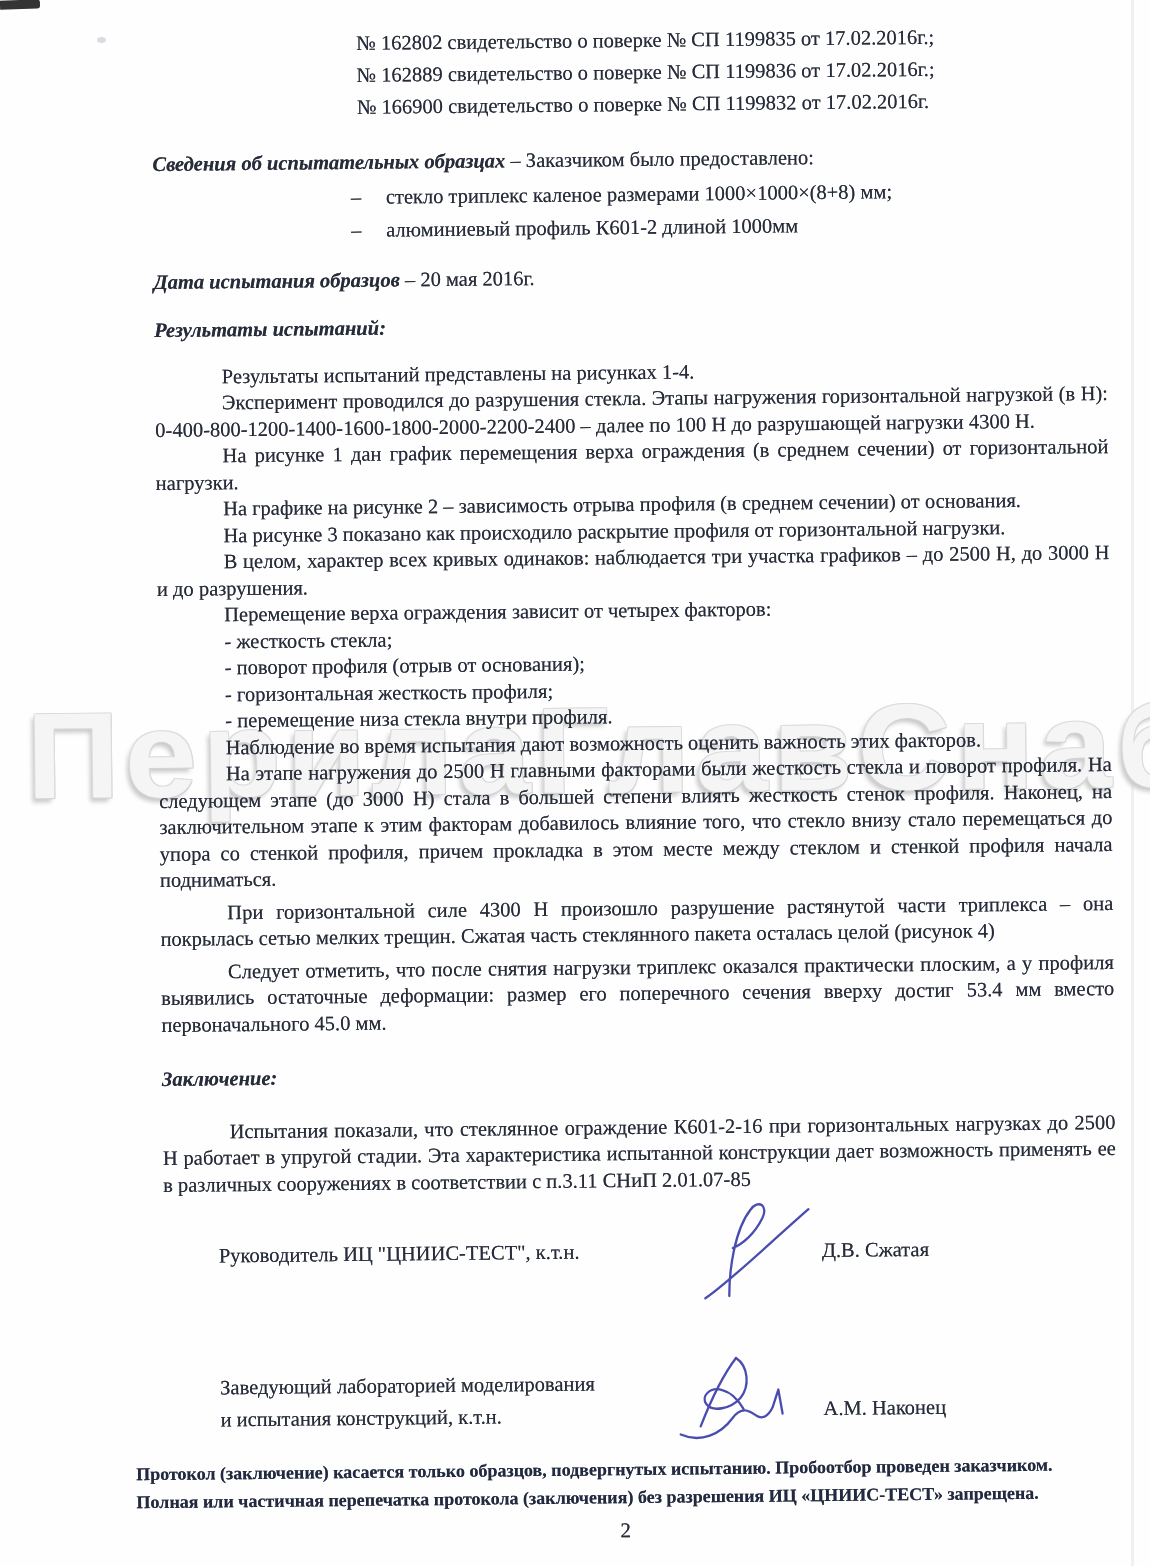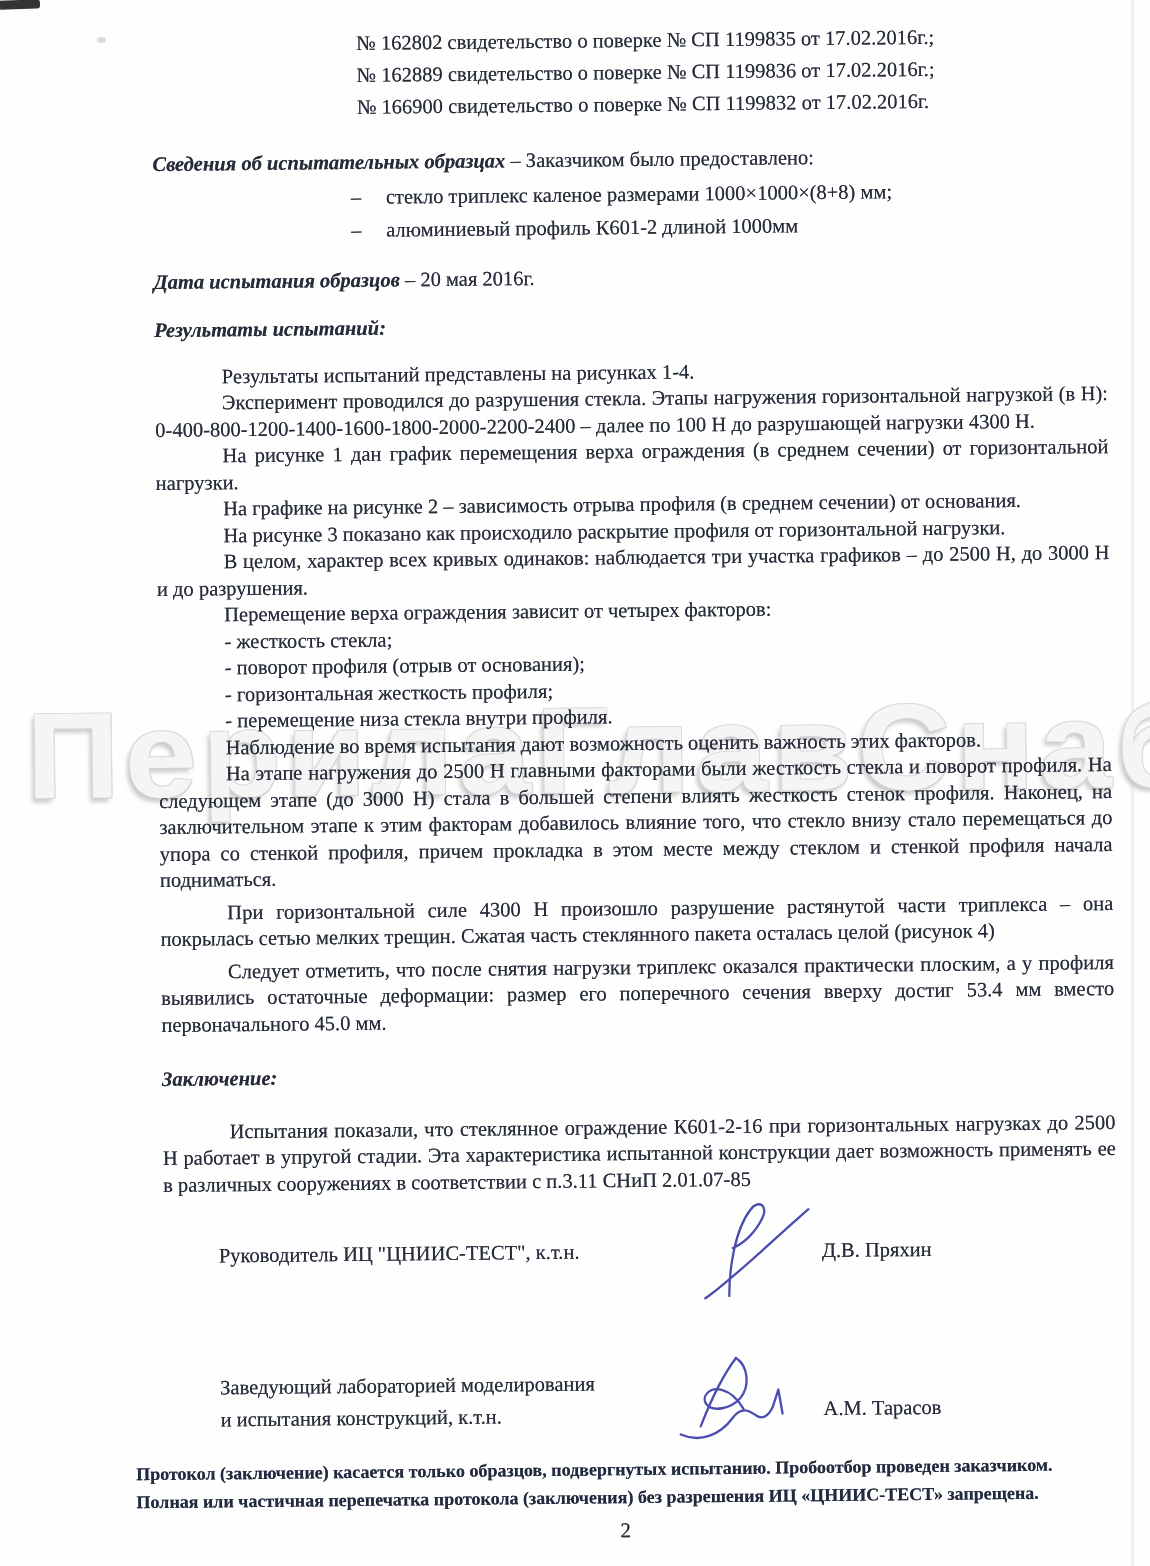--- a/index.html
+++ b/index.html
@@ -109,34 +109,34 @@
 
       <p class="head bi mt-concl">Заключение:</p>
       <p class="para mt-conclp">Испытания показали, что стеклянное ограждение К601-2-16 при горизонтальных нагруз­ках до 2500 Н работает в упругой стадии. Эта характеристика испытанной конструкции дает возможность применять ее в различных сооружениях в соответствии с п.3.11 СНиП 2.01.07-85</p>
 
       <div class="sig sig1">
         <div class="role">Руководитель ИЦ  "ЦНИИС-ТЕСТ", к.т.н.</div>
         <svg class="sign svg1" viewBox="0 0 115 102">
           <path d="M30,96 C30,70 36,30 52,10 C60,-1 70,6 64,18 C56,34 44,44 34,48"></path>
           <path d="M6,98 C30,82 68,46 110,10"></path>
         </svg>
-        <div class="name">Д.В. Пряхин</div>
+        <div class="name">Д.В. Сжатая</div>
       </div>
 
       <div class="sig sig2">
         <div class="role">
           <span>Заведующий лабораторией моделирования</span><br>
           <span>и испытания конструкций, к.т.н.</span>
         </div>
         <svg class="sign svg2" viewBox="0 0 130 100">
           <path d="M66,12 C52,30 40,55 30,80"></path>
           <path d="M66,12 C78,20 80,40 70,52 C60,63 42,66 36,58 C30,50 40,40 52,44 C63,47 69,56 73,63"></path>
           <path d="M10,88 C30,97 50,88 62,72 C72,59 80,66 86,70 C92,74 98,70 102,62 L108,44 L112,68"></path>
         </svg>
-        <div class="name">А.М. Тарасов</div>
+        <div class="name">А.М. Наконец</div>
       </div>
 
       <div class="footer">
         <div>Протокол (заключение) касается только образцов, подвергнутых испытанию. Пробоотбор проведен заказчиком.</div>
         <div>Полная или частичная перепечатка протокола (заключения) без разрешения ИЦ «ЦНИИС-ТЕСТ» запрещена.</div>
       </div>
 
       <div class="pagenum">2</div>
 
     </div>

